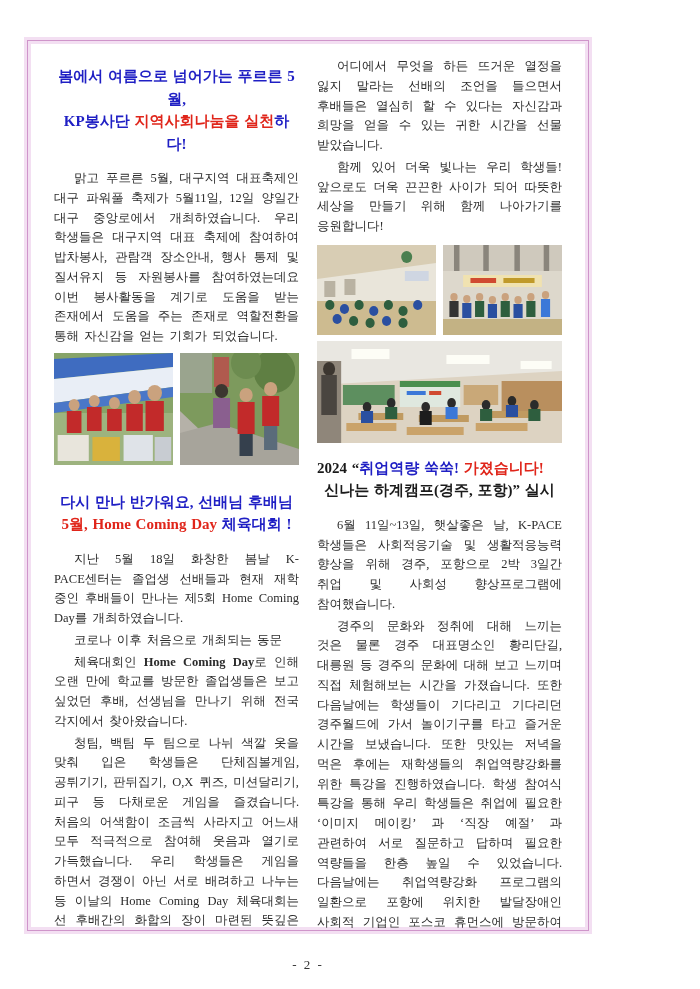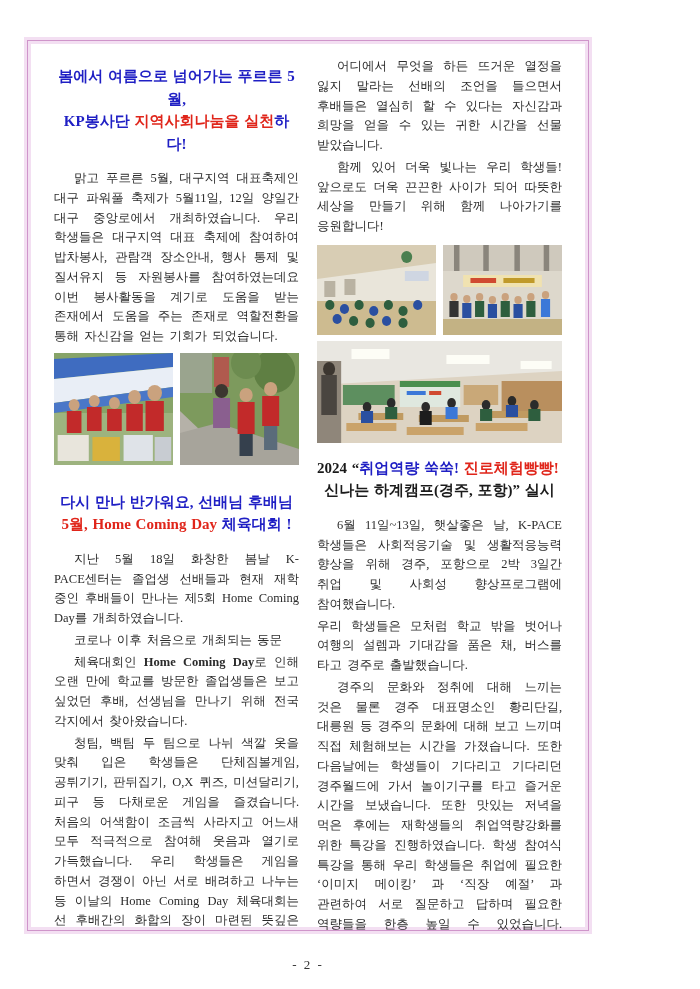--- a/index.html
+++ b/index.html
@@ -222,26 +222,25 @@
                 <circle cx="226" cy="60" r="5" fill="#2b2b2b"></circle>
                   <rect x="219" y="64" width="14" height="12" fill="#2a4fa0"></rect>
                 <circle cx="252" cy="64" r="5" fill="#2b2b2b"></circle>
                   <rect x="245" y="68" width="14" height="12" fill="#2e5e3e"></rect>
               </g>
             </svg>
           </div>
         </div>
 
         <div class="h-title left-align" style="margin-top:14px;">
-          <span class="line1"><span class="black">2024 “</span><span class="blue">취업역량 쑥쑥!</span><span class="red"> 진로체험빵빵!</span></span>
+          <span class="line1"><span class="black">2024 “</span><span class="blue">취업역량 쑥쑥!</span><span class="red"> 가졌습니다!</span></span>
           <span class="line2 black">신나는 하계캠프(경주, 포항)” 실시</span>
         </div>
 
         <p class="body">6월 11일~13일, 햇살좋은 날, K-PACE 학생들은 사회적응기술 및 생활적응능력 향상을 위해 경주, 포항으로 2박 3일간 취업 및 사회성 향상프로그램에 참여했습니다.</p>
-        <p class="body noindent">우리 학생들은 모처럼 학교 밖을 벗어나 여행의 설렘과 기대감을 품은 채, 버스를 타고 경주로 출발했습니다.</p>
         <p class="body">경주의 문화와 정취에 대해 느끼는 것은 물론 경주 대표명소인 황리단길, 대릉원 등 경주의 문화에 대해 보고 느끼며 직접 체험해보는 시간을 가졌습니다. 또한 다음날에는 학생들이 기다리고 기다리던 경주월드에 가서 놀이기구를 타고 즐거운 시간을 보냈습니다. 또한 맛있는 저녁을 먹은 후에는 재학생들의 취업역량강화를 위한 특강을 진행하였습니다. 학생 참여식 특강을 통해 우리 학생들은 취업에 필요한 ‘이미지 메이킹’ 과 ‘직장 예절’ 과 관련하여 서로 질문하고 답하며 필요한 역량들을 한층 높일 수 있었습니다. 다음날에는 취업역량강화 프로그램의 일환으로 포항에 위치한 발달장애인 사회적 기업인 포스코 휴먼스에 방문하여 직업체험을 해보는 기회도 가졌습니다.</p>
       </div>
 
     </div>
   </div>
 
   <div class="page-num">- 2 -</div>
 </div>
 
 </body></html>

